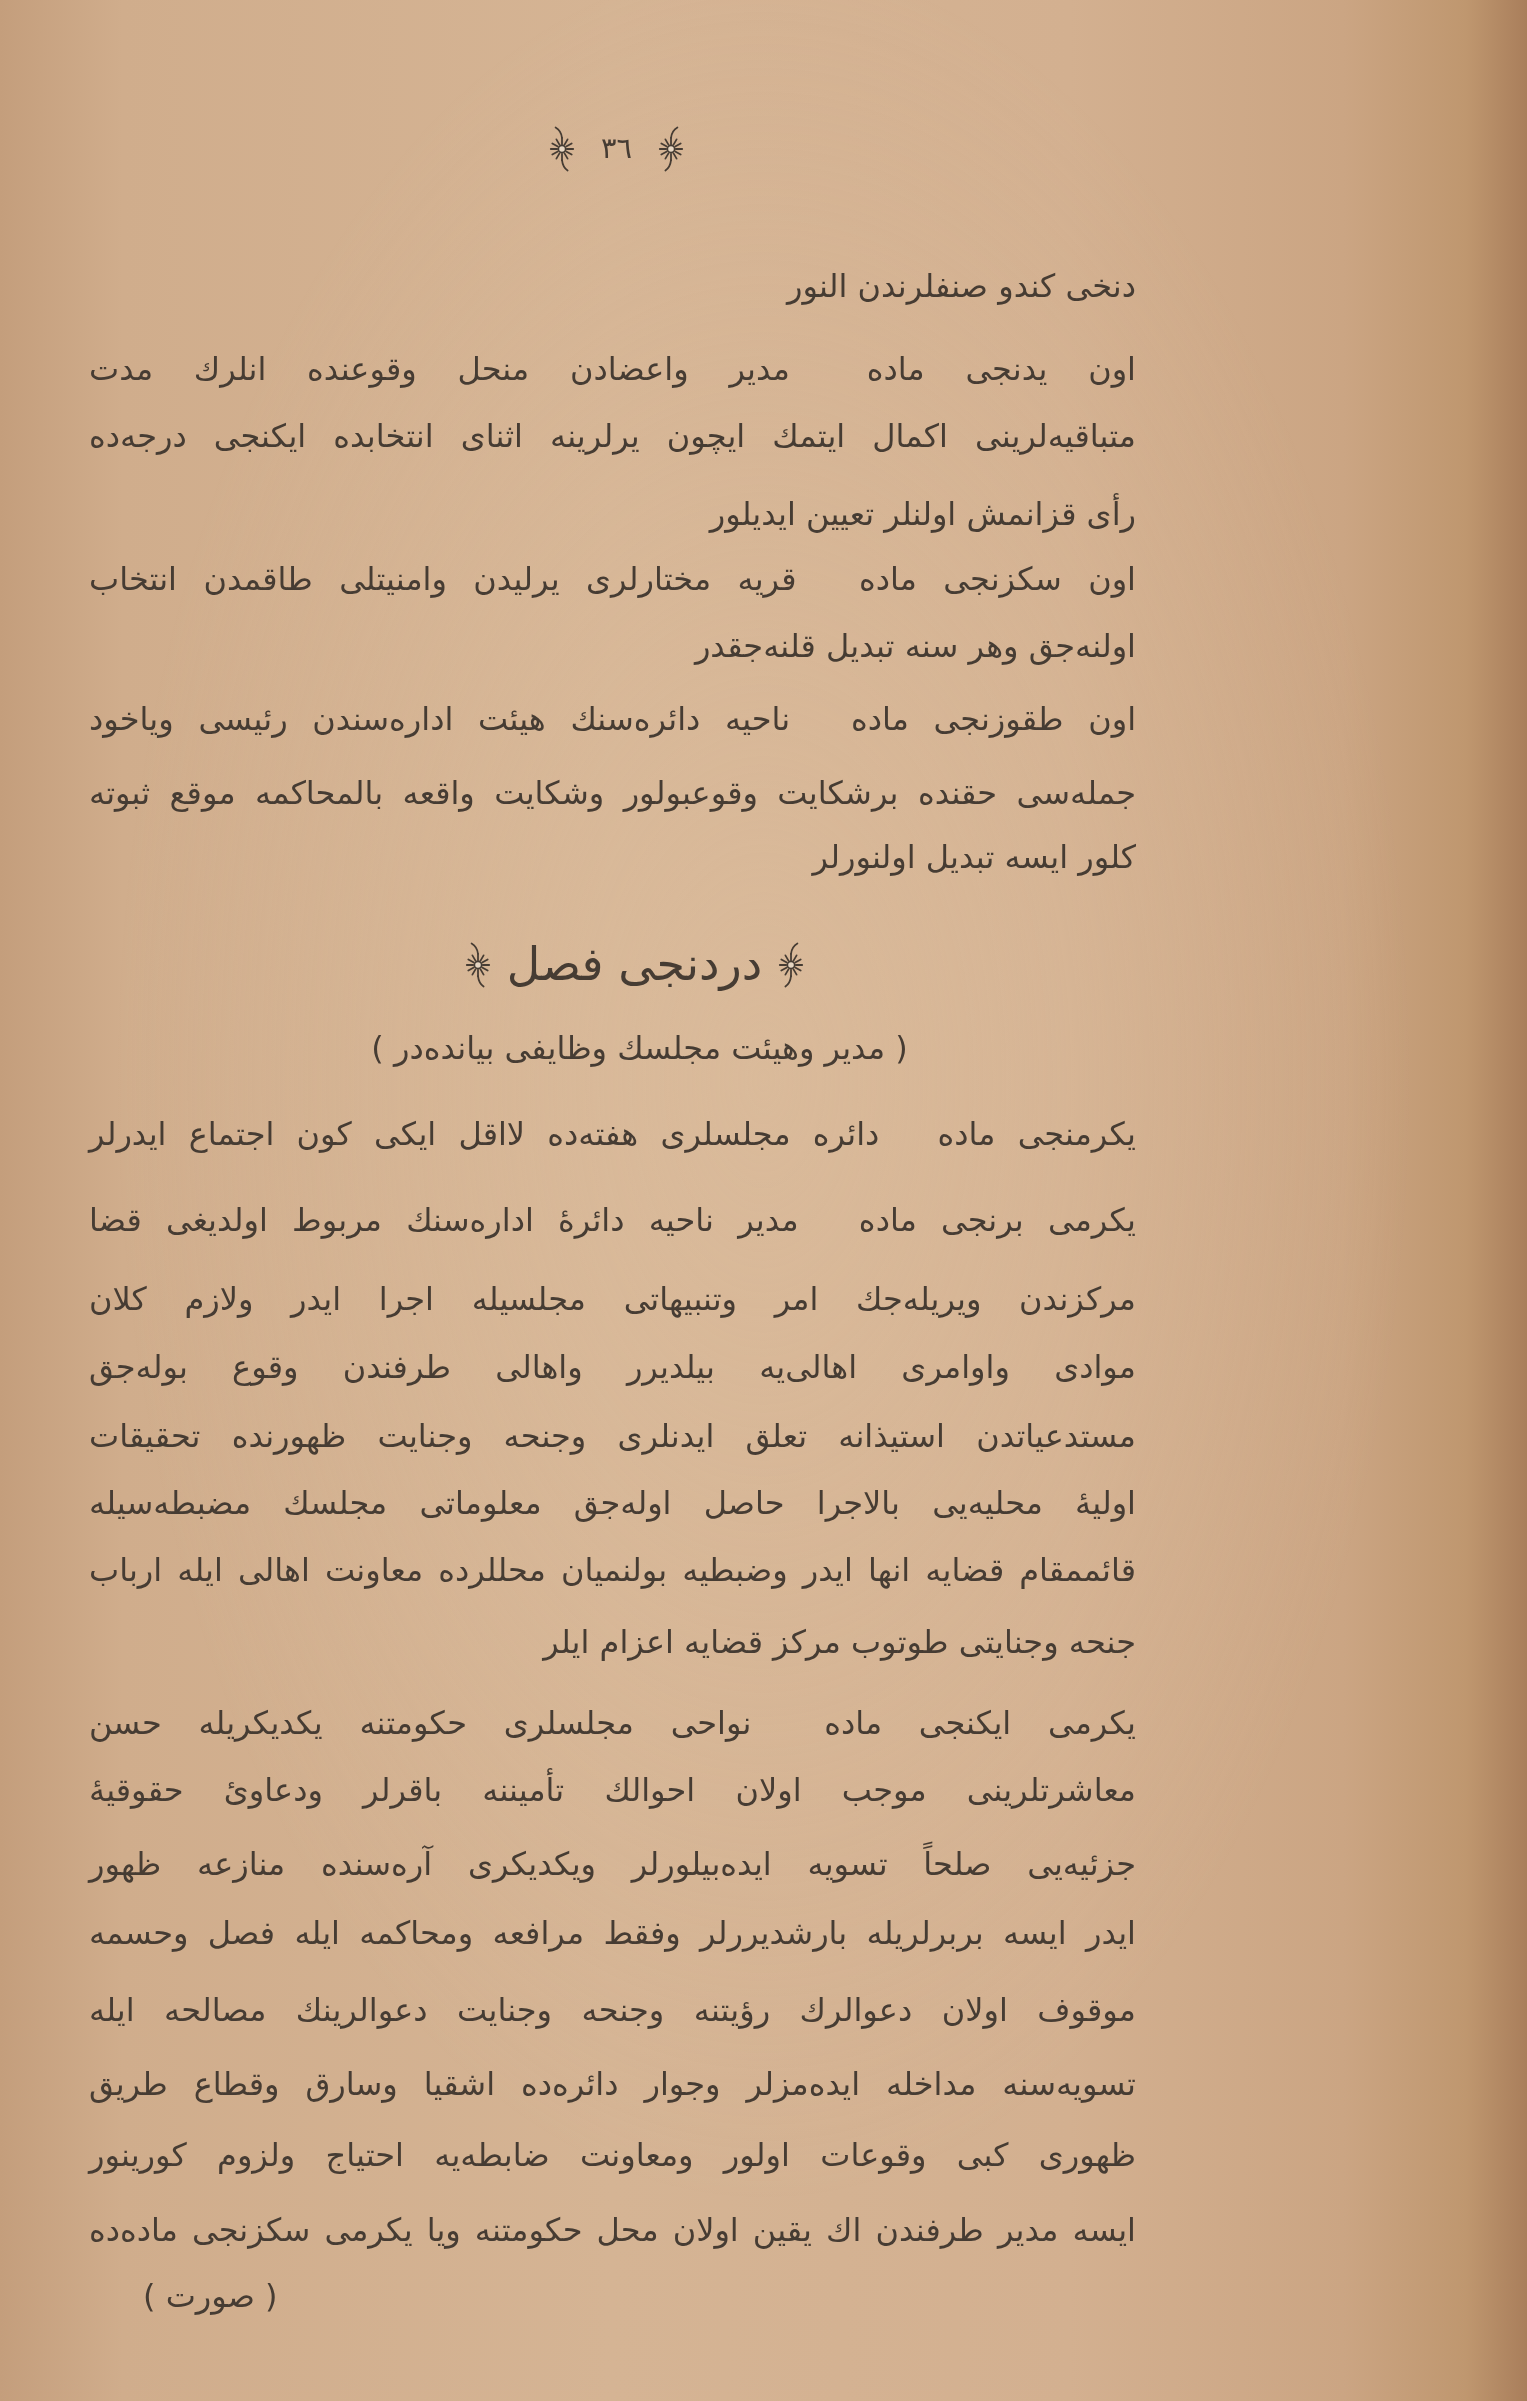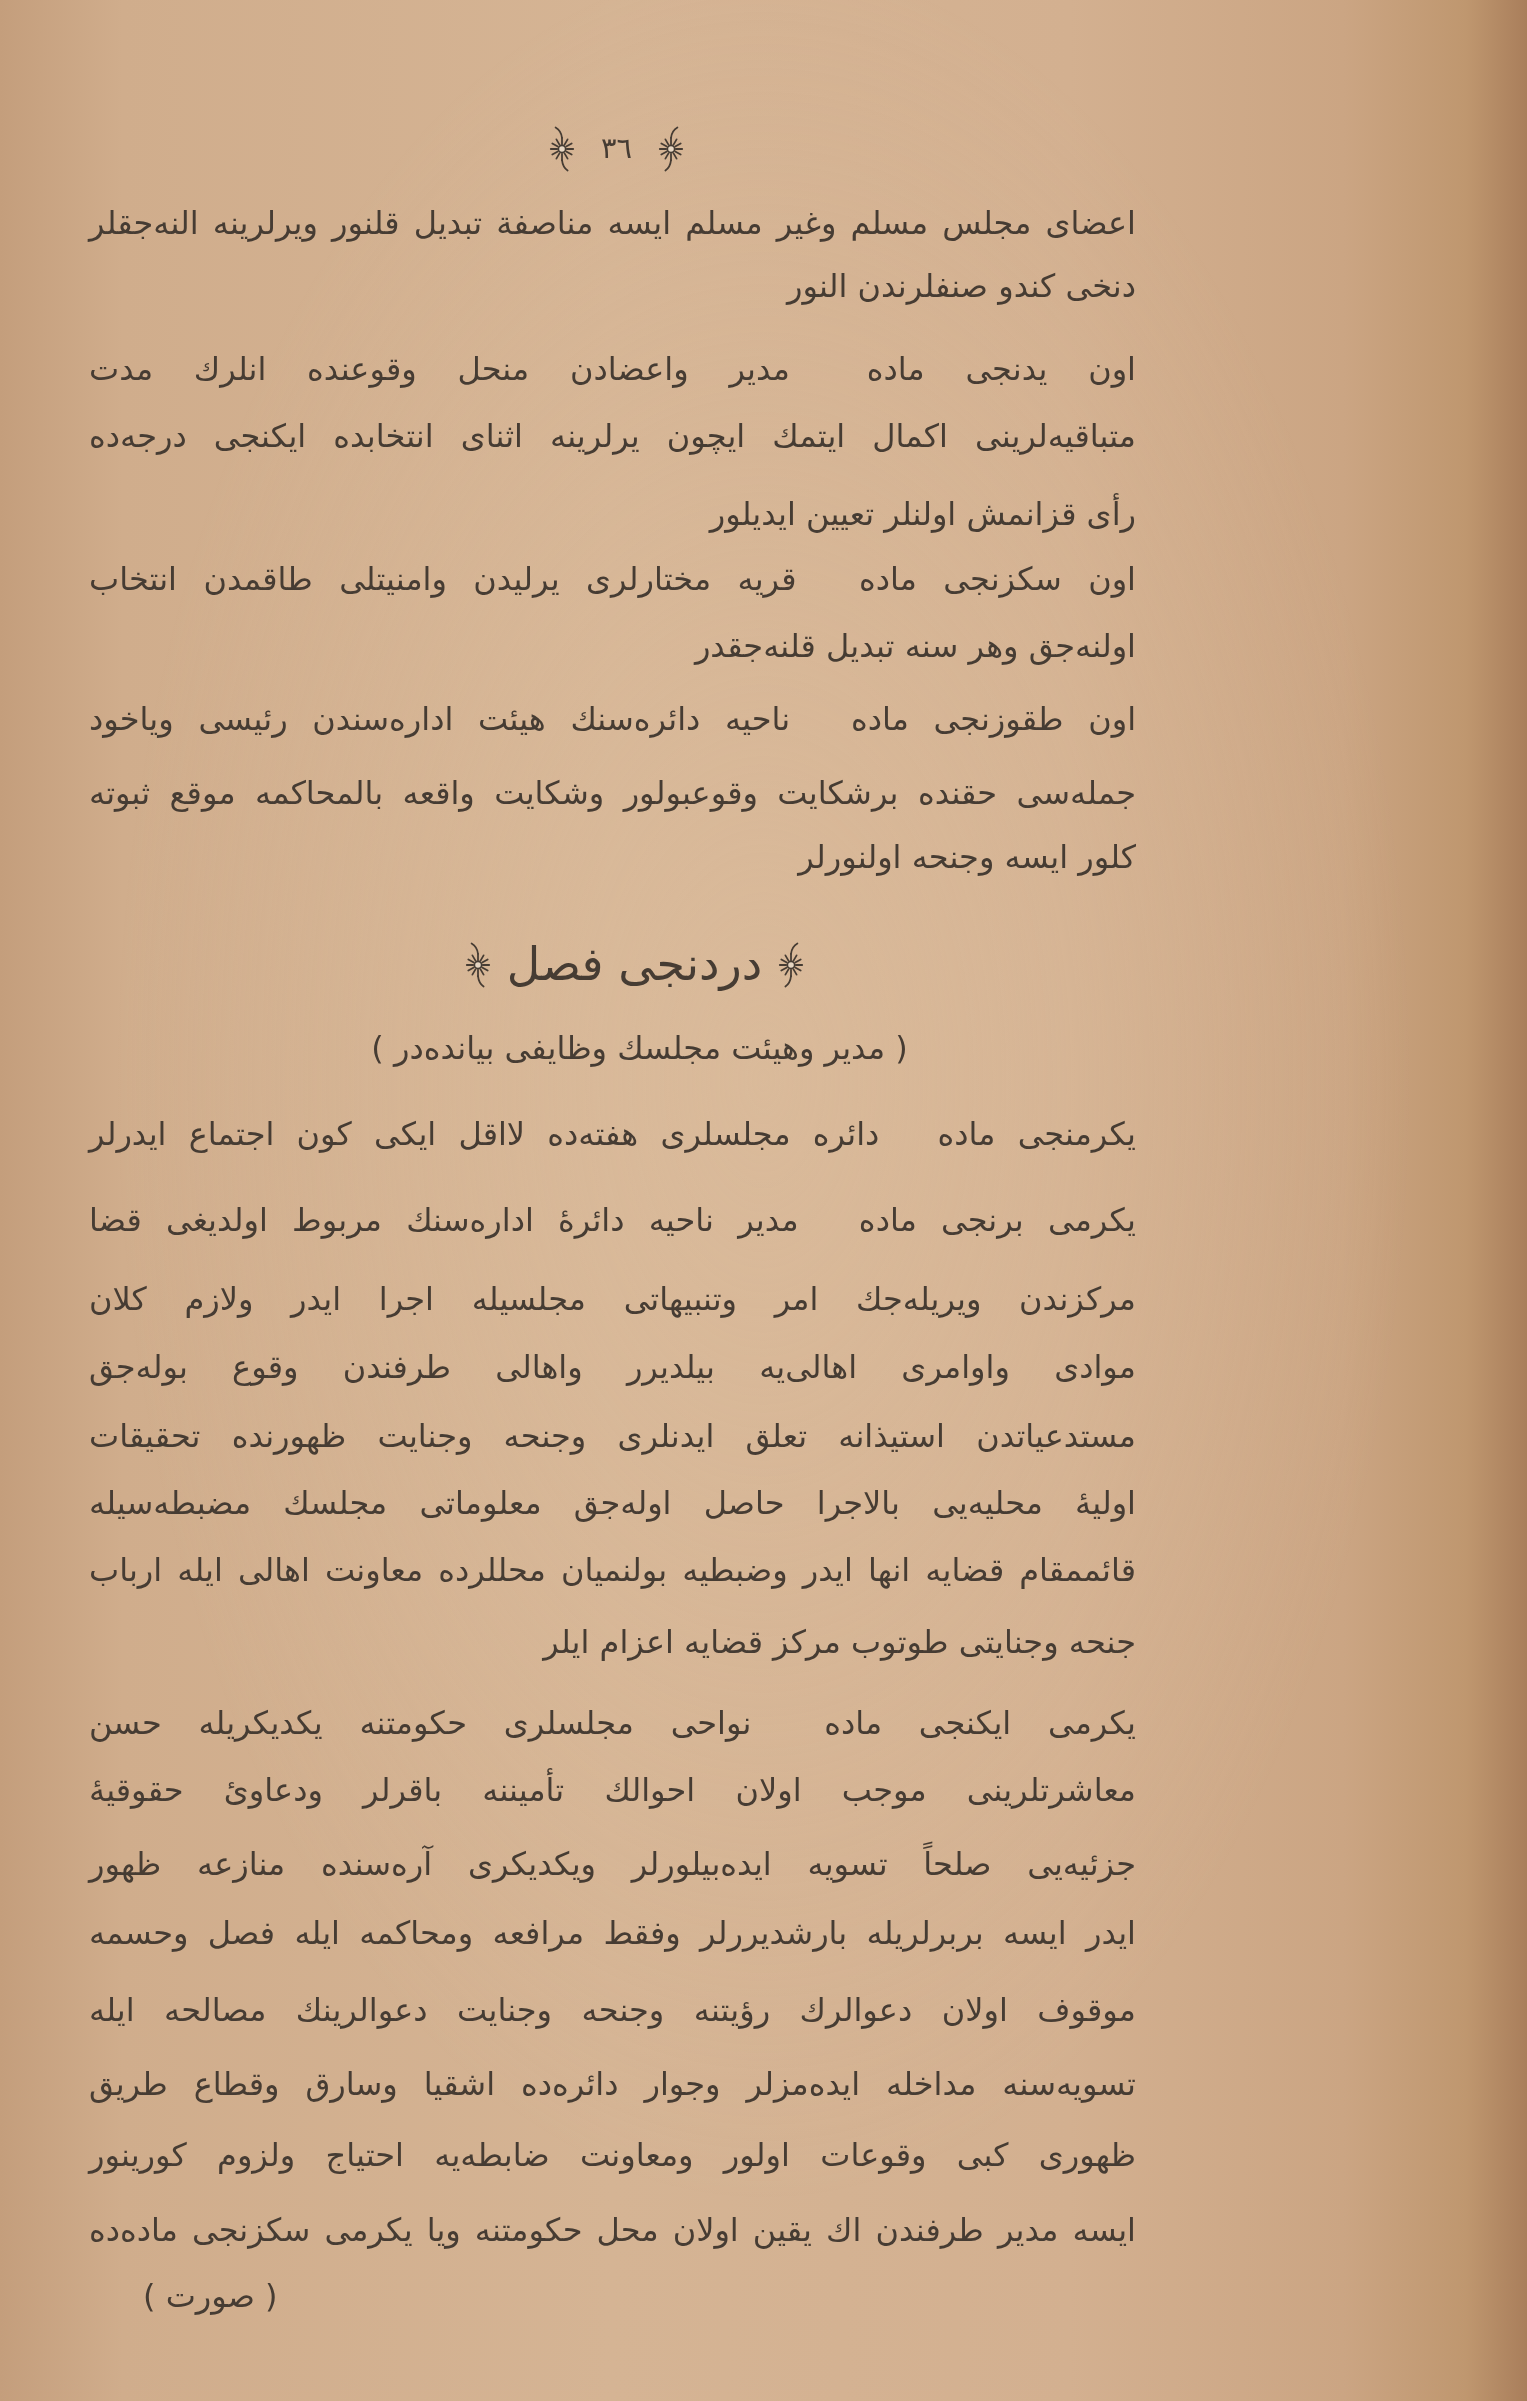--- a/index.html
+++ b/index.html
@@ -68,33 +68,32 @@
         <path d="M20 16 Q19 7 12 3"></path>
         <path d="M20 44 Q21 53 27 57"></path>
       </g>
       <circle cx="20" cy="30" r="4.5" fill="#e6d6c2" stroke="#463c33" stroke-width="2"></circle>
     </svg>
   </span>
 </div>
 
 <div class="text">
 
-  <div class="ln j" style="top:195px">اعضای مجلس مسلم وغیر مسلم ایسه مناصفة تبدیل قلنور ویرلرینه النه‌جقلر</div>
   <div class="ln r" style="top:258px">دنخی کندو صنفلرندن النور</div>
 
   <div class="ln j" style="top:341px"><span class="lbl">اون یدنجی ماده</span> <span>مدیر واعضادن منحل وقوعنده انلرك مدت</span></div>
   <div class="ln j" style="top:408px">متباقیه‌لرینی اکمال ایتمك ایچون یرلرینه اثنای انتخابده ایکنجی درجه‌ده</div>
   <div class="ln r" style="top:486px">رأی قزانمش اولنلر تعیین ایدیلور</div>
 
   <div class="ln j" style="top:551px"><span class="lbl">اون سکزنجی ماده</span> <span>قریه مختارلری یرلیدن وامنیتلی طاقمدن انتخاب</span></div>
   <div class="ln r" style="top:618px">اولنه‌جق وهر سنه تبدیل قلنه‌جقدر</div>
 
   <div class="ln j" style="top:691px"><span class="lbl">اون طقوزنجی ماده</span> <span>ناحیه دائره‌سنك هیئت اداره‌سندن رئیسی ویاخود</span></div>
   <div class="ln j" style="top:765px">جمله‌سی حقنده برشکایت وقوعبولور وشکایت واقعه بالمحاکمه موقع ثبوته</div>
-  <div class="ln r" style="top:829px">کلور ایسه وجنحه اولنورلر</div>
+  <div class="ln r" style="top:829px">کلور ایسه تبدیل اولنورلر</div>
 
   <div class="ln j" style="top:1106px"><span class="lbl">یکرمنجی ماده</span> <span>دائره مجلسلری هفته‌ده لااقل ایکی کون اجتماع ایدرلر</span></div>
 
   <div class="ln j" style="top:1192px"><span class="lbl">یکرمی برنجی ماده</span> <span>مدیر ناحیه دائرهٔ اداره‌سنك مربوط اولدیغی قضا</span></div>
   <div class="ln j" style="top:1271px">مرکزندن ویریله‌جك امر وتنبیهاتی مجلسیله اجرا ایدر ولازم کلان</div>
   <div class="ln j" style="top:1339px">موادی واوامری اهالی‌یه بیلدیرر واهالی طرفندن وقوع بوله‌جق</div>
   <div class="ln j" style="top:1408px">مستدعیاتدن استیذانه تعلق ایدنلری وجنحه وجنایت ظهورنده تحقیقات</div>
   <div class="ln j" style="top:1475px">اولیهٔ محلیه‌یی بالاجرا حاصل اوله‌جق معلوماتی مجلسك مضبطه‌سیله</div>
   <div class="ln j" style="top:1542px">قائممقام قضایه انها ایدر وضبطیه بولنمیان محللرده معاونت اهالی ایله ارباب</div>
   <div class="ln r" style="top:1614px">جنحه وجنایتی طوتوب مرکز قضایه اعزام ایلر</div>

